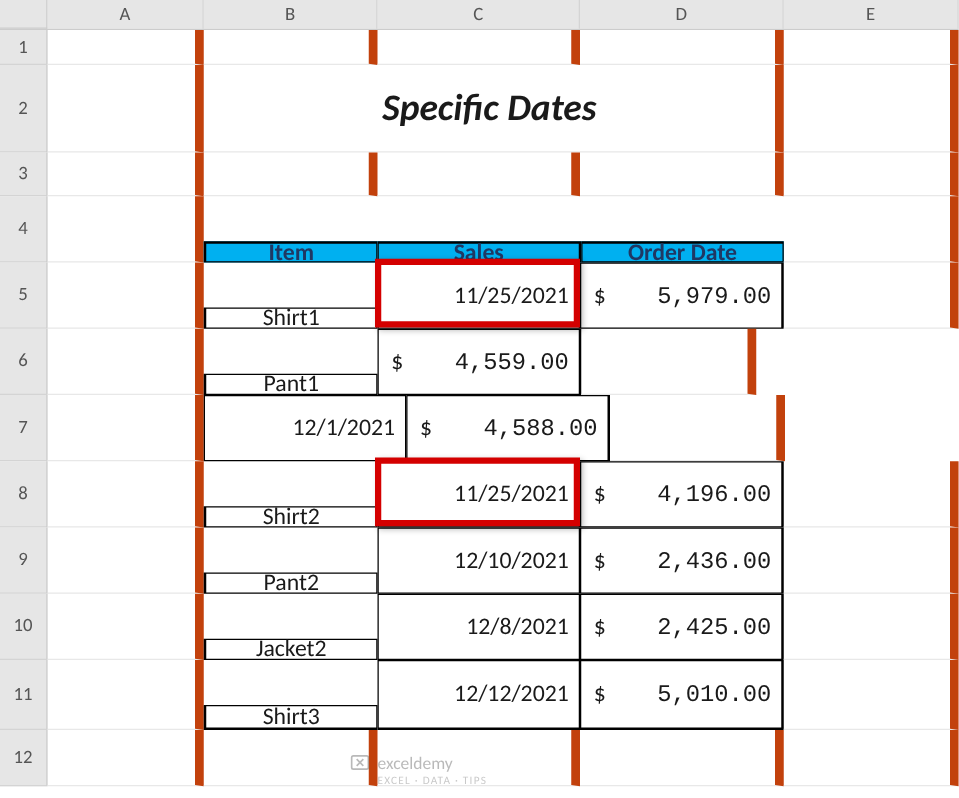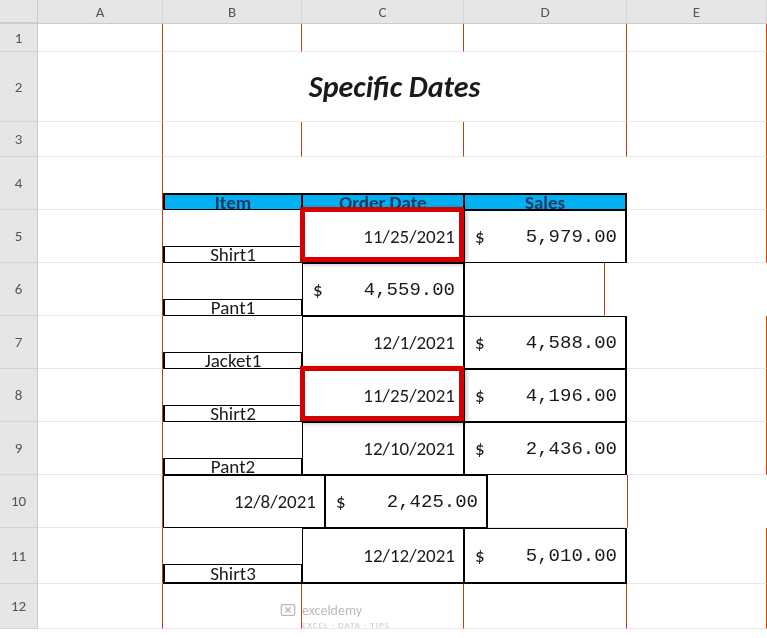--- a/index.html
+++ b/index.html
@@ -51,21 +51,21 @@
       color: #555;
       background: #e6e6e6;
       border-right: 1px solid #cccccc;
       border-bottom: 1px solid #d4d4d4;
       display: flex;
       align-items: center;
       justify-content: center;
       flex-shrink: 0;
     }
     .cell {
-      border-right: 1px solid #c2410c;
+      border-right: 7px solid #c2410c;
       border-bottom: 1px solid #e8e8e8;
       position: relative;
     }
     .col-A { width: 125px; }
     .col-B { width: 139px; }
     .col-C { width: 162px; }
     .col-D { width: 163px; }
     .col-E { width: 140px; }
     
     .title-cell {
@@ -183,22 +183,22 @@
     <div class="cell col-B"></div>
     <div class="cell col-C"></div>
     <div class="cell col-D"></div>
     <div class="cell col-E"></div>
   </div>
 
   <div class="row" style="height:53px">
     <div class="row-header">4</div>
     <div class="cell col-A"></div>
     <div class="cell col-B table-header first">Item</div>
+    <div class="cell col-D table-header last">Sales</div>
     <div class="cell col-C table-header">Order Date</div>
-    <div class="cell col-D table-header last">Sales</div>
     <div class="cell col-E"></div>
   </div>
 
   <div class="row" style="height:53px">
     <div class="row-header">5</div>
     <div class="cell col-A"></div>
     <div class="cell col-B table-cell first center">Shirt1</div>
     <div class="cell col-C table-cell right">11/25/2021</div>
     <div class="cell col-D table-cell last sales-cell">
       <span class="dollar">$</span>
@@ -214,21 +214,20 @@
     <div class="cell col-D table-cell last sales-cell">
       <span class="dollar">$</span>
       <span class="amount">4,559.00</span>
     </div>
     <div class="cell col-E"></div>
   </div>
 
   <div class="row" style="height:53px">
     <div class="row-header">7</div>
     <div class="cell col-A"></div>
-    <div class="cell col-B table-cell first center">Jacket1</div>
     <div class="cell col-C table-cell right">12/1/2021</div>
     <div class="cell col-D table-cell last sales-cell">
       <span class="dollar">$</span>
       <span class="amount">4,588.00</span>
     </div>
     <div class="cell col-E"></div>
   </div>
 
   <div class="row" style="height:53px">
     <div class="row-header">8</div>
@@ -250,20 +249,21 @@
     <div class="cell col-D table-cell last sales-cell">
       <span class="dollar">$</span>
       <span class="amount">2,436.00</span>
     </div>
     <div class="cell col-E"></div>
   </div>
 
   <div class="row" style="height:53px">
     <div class="row-header">10</div>
     <div class="cell col-A"></div>
+    <div class="cell col-B table-cell first center">Jacket2</div>
     <div class="cell col-C table-cell right">12/8/2021</div>
     <div class="cell col-D table-cell last sales-cell">
       <span class="dollar">$</span>
       <span class="amount">2,425.00</span>
     </div>
     <div class="cell col-E"></div>
   </div>
 
   <div class="row" style="height:56px">
     <div class="row-header">11</div>

